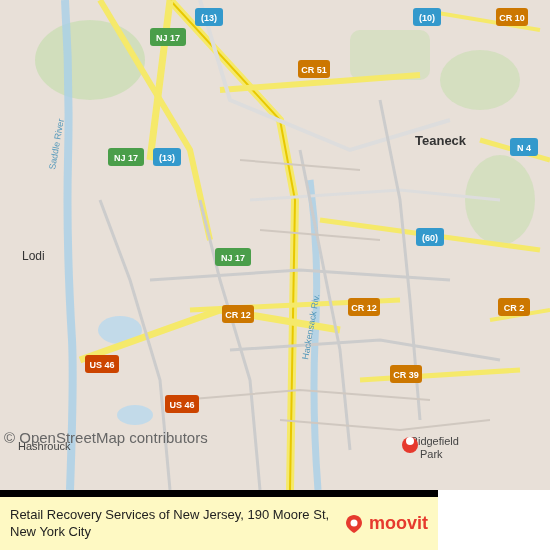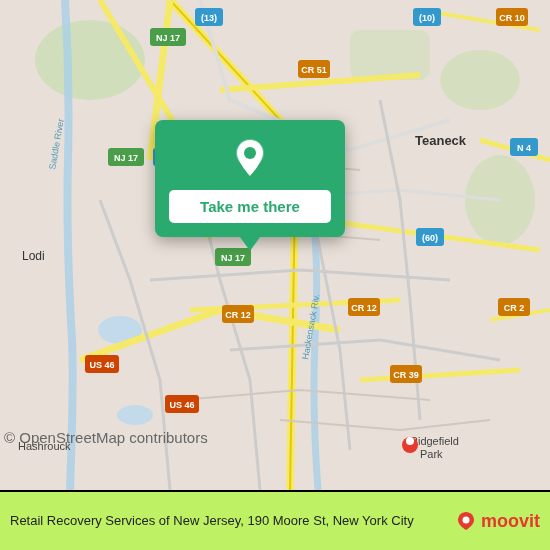--- a/index.html
+++ b/index.html
@@ -68,27 +68,27 @@
       padding: 8px 18px;
       font-size: 15px;
       font-weight: bold;
       cursor: pointer;
       width: 100%;
       text-align: center;
     }
 
     
     #bottom-bar {
-      width: 550px;
+      width: 438px;
       height: 60px;
-      background: #bef264;
+      background: #fef9c3;
       display: flex;
       align-items: center;
       padding: 0 10px;
-      border-top: 2px solid #000000;
+      border-top: 7px solid #000000;
       position: relative;
     }
 
     #attribution {
       font-size: 15px;
       color: #666;
       position: absolute;
       bottom: 44px;
       left: 4px;
     }
@@ -233,30 +233,20 @@
 
     <text x="55" y="170" font-size="9" fill="#5599bb" font-family="Arial" transform="rotate(-80, 55, 170)">Saddle River</text>
 
     <circle cx="410" cy="445" r="8" fill="#e63a2e"></circle>
     <circle cx="410" cy="441" r="4" fill="white"></circle>
     <polygon points="410,453 406,445 414,445" fill="#e63a2e"></polygon>
   </svg>
 
   <div id="attribution">© OpenStreetMap contributors</div>
 
-  <div id="popup-card">
-
-    <svg class="pin-icon" viewBox="0 0 44 44" xmlns="http://www.w3.org/2000/svg">
-      <circle cx="22" cy="17" r="14" fill="white" opacity="0.25"></circle>
-      <path d="M22 4 C14.8 4 9 9.8 9 17 C9 26 22 40 22 40 C22 40 35 26 35 17 C35 9.8 29.2 4 22 4 Z" fill="white"></path>
-      <circle cx="22" cy="17" r="6" fill="#2aaa6e"></circle>
-    </svg>
-
-    <button id="take-me-there-btn">Take me there</button>
-  </div>
 </div>
 
 <div id="bottom-bar">
   <span id="location-text">Retail Recovery Services of New Jersey, 190 Moore St, New York City</span>
   <div id="moovit-logo">
     <svg class="moovit-pin" viewBox="0 0 22 22" xmlns="http://www.w3.org/2000/svg">
       <path d="M11 2 C6.6 2 3 5.6 3 10 C3 15.5 11 20 11 20 C11 20 19 15.5 19 10 C19 5.6 15.4 2 11 2 Z" fill="#e63a2e"></path>
       <circle cx="11" cy="10" r="3.5" fill="white"></circle>
     </svg>
     <span>moovit</span>

